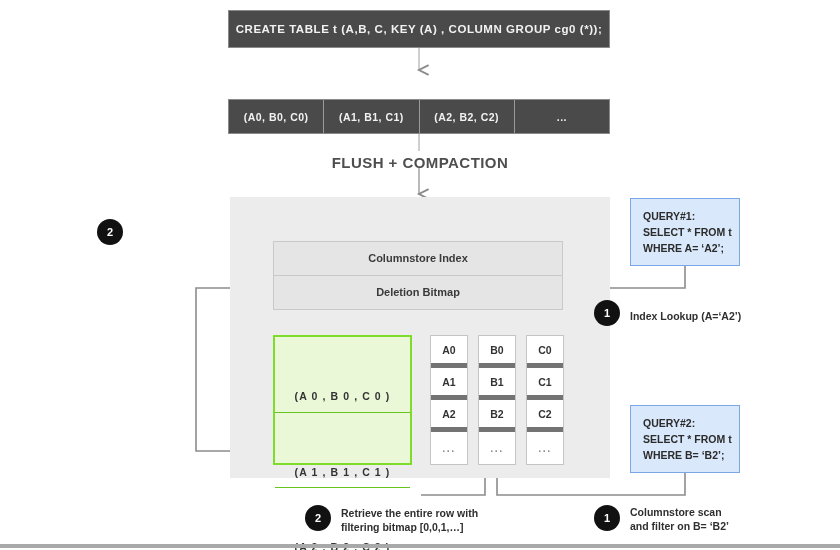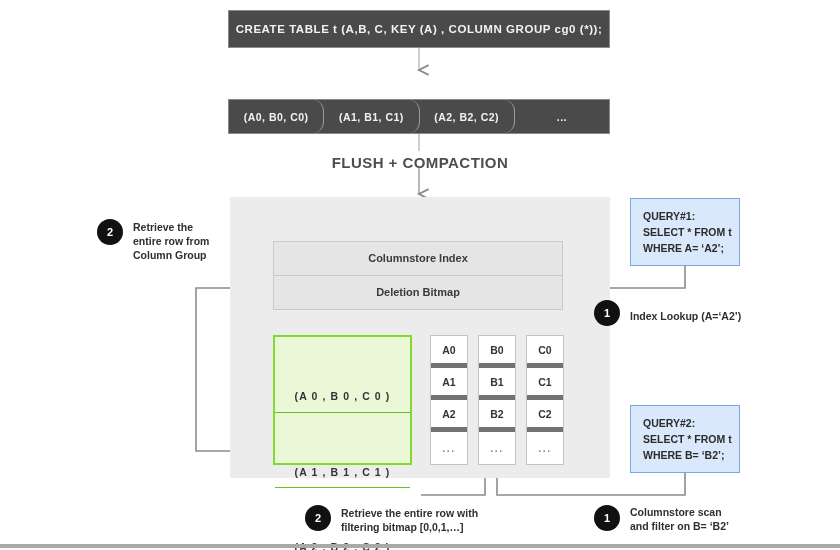--- a/index.html
+++ b/index.html
@@ -70,21 +70,20 @@
     flex: 1 1 0;
     border-right: 1px solid #9a9a9a;
     box-sizing: border-box;
     display: flex;
     align-items: center;
     justify-content: center;
     color: #f2f2f2;
     font-size: 10.5px;
     font-weight: bold;
     letter-spacing: 0.5px;
-    border-radius: 11px;
   }
   .rowstore-cell:last-child { border-right: none; }
 
   .flush-label {
     position: absolute;
     left: 300px; top: 154px;
     width: 240px;
     text-align: center;
     font-size: 15px;
     font-weight: bold;
@@ -335,23 +334,20 @@
   </div>
 
   <div class="query-box" id="query2">
     <div class="query-line">QUERY#2:</div>
     <div class="query-line">SELECT * FROM t</div>
     <div class="query-line">WHERE B= ‘B2’;</div>
   </div>
 
   <div class="step" id="step-left">
     <div class="step-badge">2</div>
-    <div class="step-text">Retrieve the
-entire row from
-Column Group</div>
   </div>
 
   <div class="step" id="step-index">
     <div class="step-badge">1</div>
     <div class="step-text">Index Lookup (A=‘A2’)</div>
   </div>
 
   <div class="step" id="step-scan">
     <div class="step-badge">1</div>
     <div class="step-text">Columnstore scan

